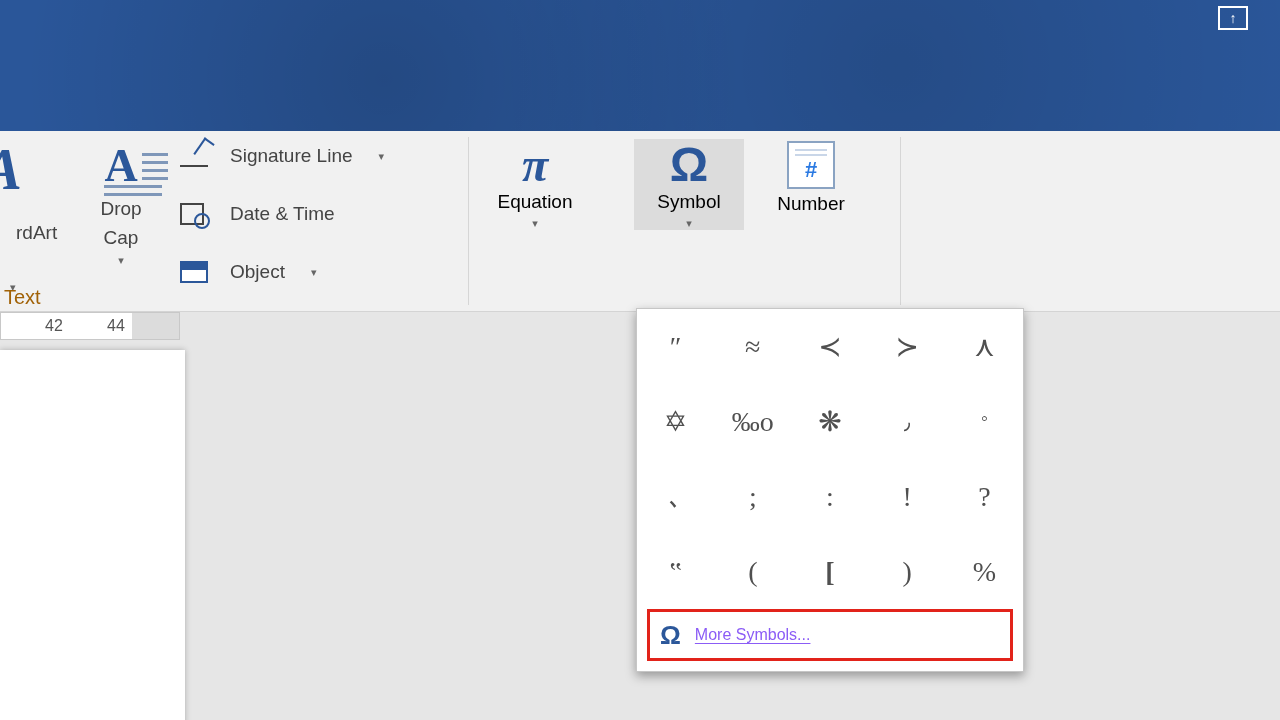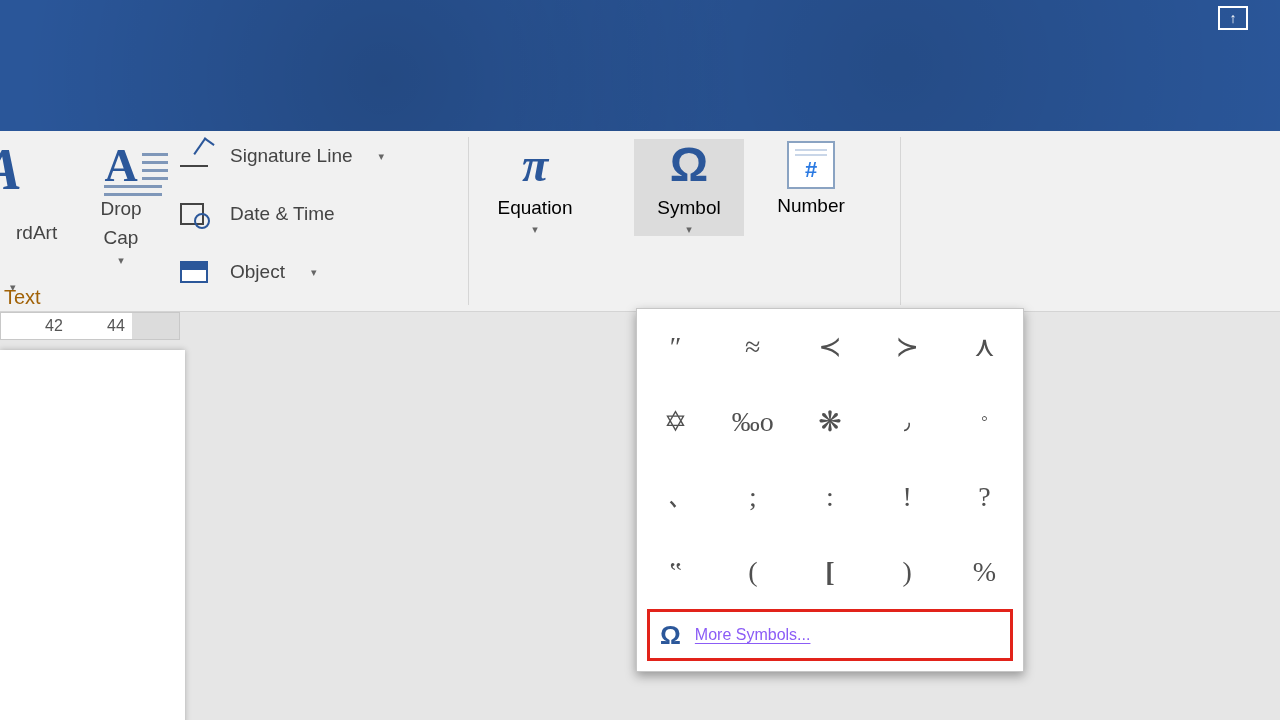--- a/index.html
+++ b/index.html
@@ -52,21 +52,21 @@
   .datetime .ic::after{content:"";position:absolute;right:-2px;bottom:-4px;width:12px;height:12px;border:2px solid #2b579a;border-radius:50%;}
   .object .ic{background:#fff;border:2px solid #2b579a;}
   .object .ic::before{content:"";position:absolute;left:0;top:0;right:0;height:7px;background:#2b579a;}
   .mini .dd{color:#666;font-size:11px;margin-left:4px;}
 
   .grp-label { position:absolute; left:0; bottom:2px; font-size:20px; color:#a16207; }
 
   
   .sym-btn { position:absolute; top:8px; width:110px; text-align:center; }
   .sym-btn .big { font-size:48px; line-height:52px; }
-  .sym-btn .lbl { font-size:19px; margin-top:6px; }
+  .sym-btn .lbl { font-size:19px; margin-top:0; }
   .sym-btn .dd  { color:#666; font-size:11px; margin-top:4px; }
   .symbol-active { background:#dcdcdc; }
 
   .num-box { width:48px;height:48px;margin:2px auto 4px;border:2px solid #8aa3c2;background:#fff;display:flex;align-items:center;justify-content:center;color:#2b7ae2;font-size:22px;font-weight:bold;position:relative;}
   .num-box::before{content:"";position:absolute;top:6px;left:6px;right:6px;height:2px;background:#c9d6e8;box-shadow:0 5px 0 #c9d6e8;}
   .num-box span{margin-top:10px;}
 
   
   .ruler { position:absolute; left:0; top:312px; width:180px; height:28px; background:#ffffff; border:1px solid #c8c8c8; }
   .ruler .shade{position:absolute;right:0;top:0;bottom:0;width:47px;background:#dcdcdc;}

